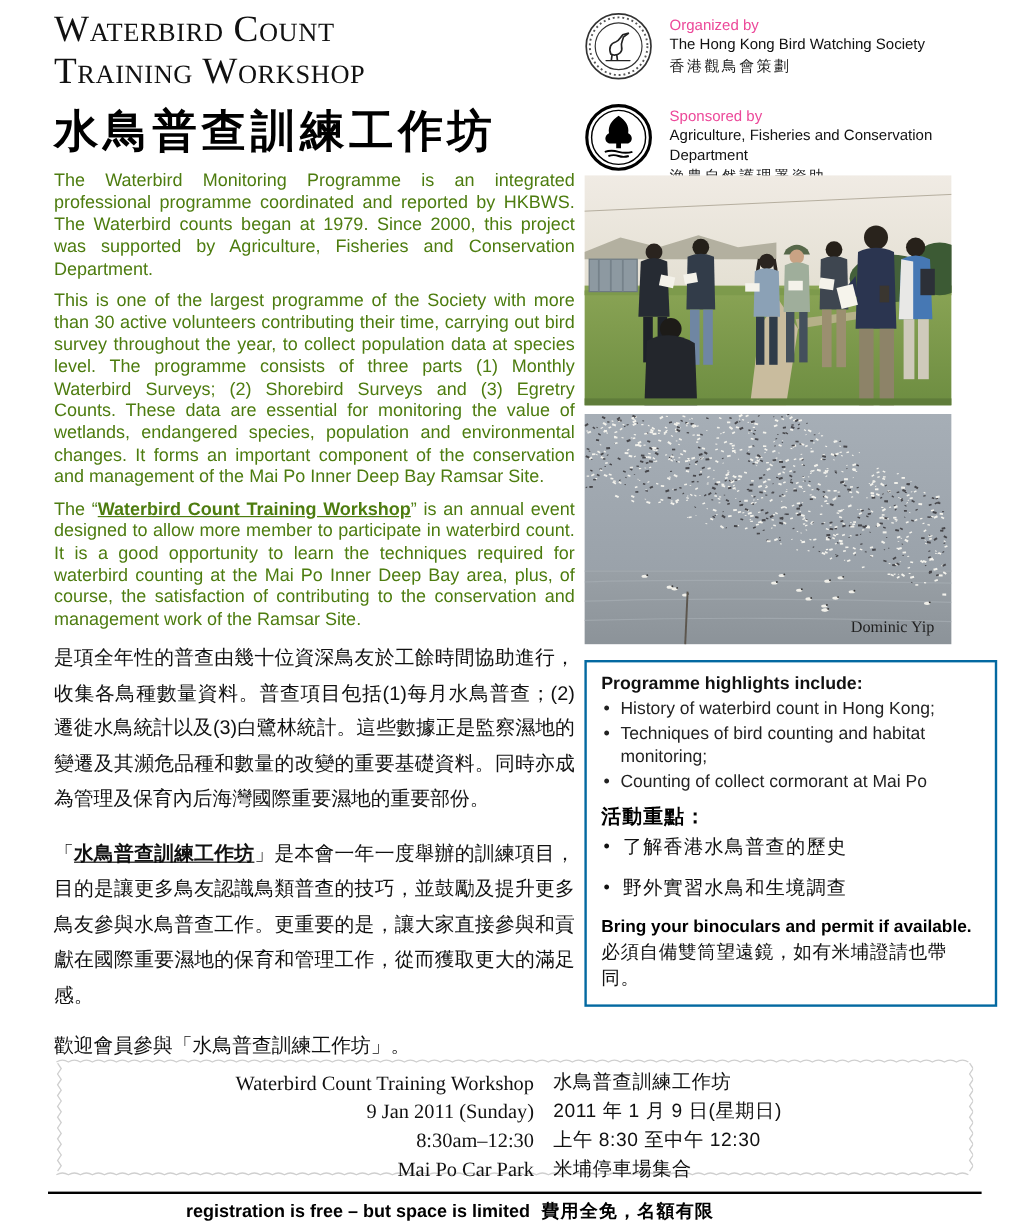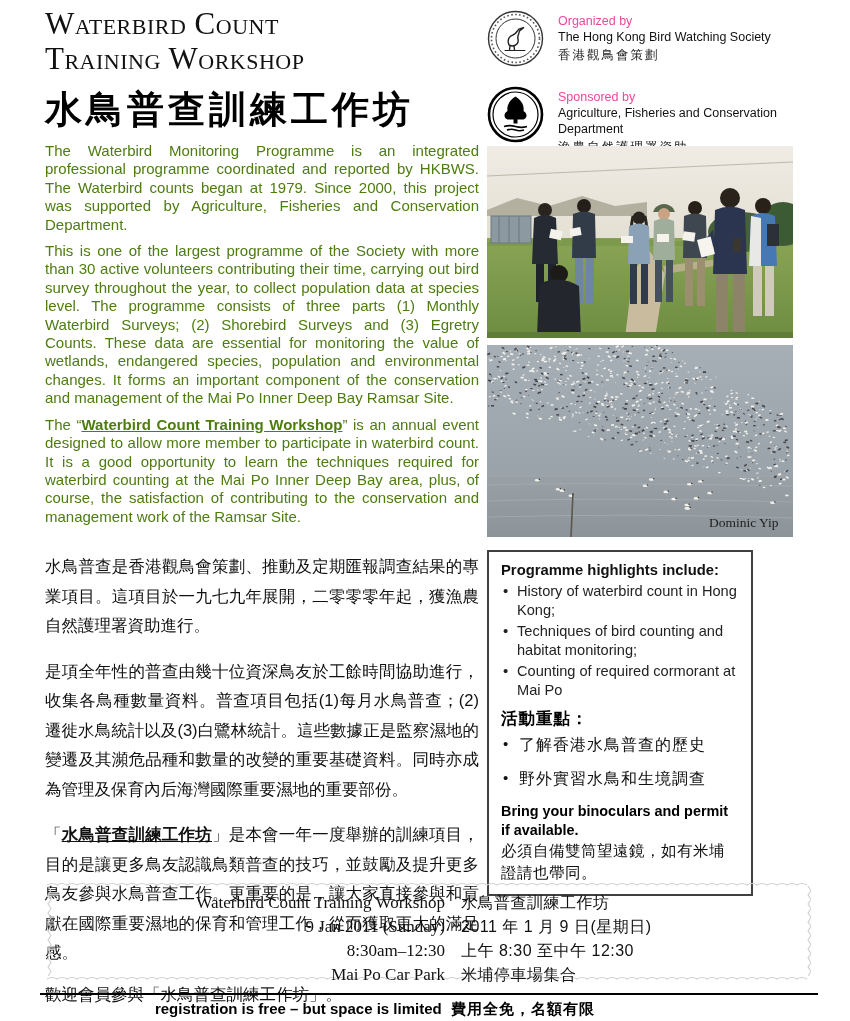--- a/index.html
+++ b/index.html
@@ -40,22 +40,22 @@
   .para-zh.first { margin-top:26px; }
   .hl-en { font-weight:bold; text-decoration:underline; }
   .hl-zh { font-weight:bold; text-decoration:underline; }
   .closing-zh { font-size:16.5px; margin-top:4px; color:#111; }
   
   .photo { width:306px; display:block; }
   .photo1 { height:192px; }
   .photo2 { height:192px; margin-top:7px; }
   
   .hi-box {
-    margin-top:13px; border:2px solid #404040; padding:8px 12px 10px 12px;
-    width:266px; min-height:272px; background:#fff;
+    margin-top:13px; border:2px solid #0369a1; padding:8px 12px 10px 12px;
+    width:344px; min-height:272px; background:#fff;
   }
   .hi-title-en { font-weight:bold; font-size:14.8px; line-height:20px; color:#111; }
   .hi-ul-en { list-style:none; margin:2px 0 6px 0; }
   .hi-ul-en li {
     font-size:14.6px; line-height:19px; padding-left:16px; position:relative;
     margin-bottom:2px; color:#222;
   }
   .hi-ul-en li::before { content:"•"; position:absolute; left:2px; top:-1px; font-size:15px; }
   .hi-title-zh { font-weight:bold; font-size:16.5px; margin:8px 0 4px 0; letter-spacing:1px; color:#000; }
   .hi-ul-zh { list-style:none; margin:4px 0 8px 0; }
@@ -138,21 +138,20 @@
       <div class="zh">漁農自然護理署資助</div>
     </div>
   </div>
 </div>
 
 <div class="col-left">
   <p class="para-en">The Waterbird Monitoring Programme is an integrated professional programme coordinated and reported by HKBWS. The Waterbird counts began at 1979. Since 2000, this project was supported by Agriculture, Fisheries and Conservation Department.</p>
   <p class="para-en">This is one of the largest programme of the Society with more than 30 active volunteers contributing their time, carrying out bird survey throughout the year, to collect population data at species level. The programme consists of three parts (1) Monthly Waterbird Surveys; (2) Shorebird Surveys and (3) Egretry Counts. These data are essential for monitoring the value of wetlands, endangered species, population and environmental changes. It forms an important component of the conservation and management of the Mai Po Inner Deep Bay Ramsar Site.</p>
   <p class="para-en"><span>The “</span><span class="hl-en">Waterbird Count Training Workshop</span><span>” is an annual event designed to allow more member to participate in waterbird count.  It is a good opportunity to learn the techniques required for waterbird counting at the Mai Po Inner Deep Bay area, plus, of course, the satisfaction of contributing to the conservation and management work of the Ramsar Site.</span></p>
 
-  <p class="para-zh first">水鳥普查是香港觀鳥會策劃、推動及定期匯報調查結果的專業項目。這項目於一九七九年展開，二零零零年起，獲漁農自然護理署資助進行。</p>
   <p class="para-zh">是項全年性的普查由幾十位資深鳥友於工餘時間協助進行，收集各鳥種數量資料。普查項目包括(1)每月水鳥普查；(2)遷徙水鳥統計以及(3)白鷺林統計。這些數據正是監察濕地的變遷及其瀕危品種和數量的改變的重要基礎資料。同時亦成為管理及保育內后海灣國際重要濕地的重要部份。</p>
   <p class="para-zh"><span>「</span><span class="hl-zh">水鳥普查訓練工作坊</span><span>」是本會一年一度舉辦的訓練項目，目的是讓更多鳥友認識鳥類普查的技巧，並鼓勵及提升更多鳥友參與水鳥普查工作。更重要的是，讓大家直接參與和貢獻在國際重要濕地的保育和管理工作，從而獲取更大的滿足感。</span></p>
   <p class="closing-zh">歡迎會員參與「水鳥普查訓練工作坊」。</p>
 </div>
 
 <div class="col-right">
 
   <svg class="photo photo1" viewBox="0 0 306 192">
     <defs>
       <linearGradient id="sky1" x1="0" y1="0" x2="0" y2="1">
@@ -1207,21 +1206,21 @@
       </g>
     <line x1="86" y1="148" x2="84" y2="192" stroke="#5c564e" stroke-width="1.6"></line>
     <text x="222" y="182" font-family="Liberation Serif, serif" font-size="13.5" fill="#1f1f1f"><tspan>Dominic Yip</tspan></text>
   </svg>
 
   <div class="hi-box">
     <div class="hi-title-en">Programme highlights include:</div>
     <ul class="hi-ul-en">
       <li>History of waterbird count in Hong Kong;</li>
       <li>Techniques of bird counting and habitat monitoring;</li>
-      <li>Counting of required cormorant at Mai Po</li>
+      <li>Counting of collect cormorant at Mai Po</li>
     </ul>
     <div class="hi-title-zh">活動重點：</div>
     <ul class="hi-ul-zh">
       <li>了解香港水鳥普查的歷史</li>
       <li>野外實習水鳥和生境調查</li>
     </ul>
     <div class="hi-note-en">Bring your binoculars and permit if available.</div>
     <div class="hi-note-zh">必須自備雙筒望遠鏡，如有米埔證請也帶同。</div>
   </div>
 </div>

